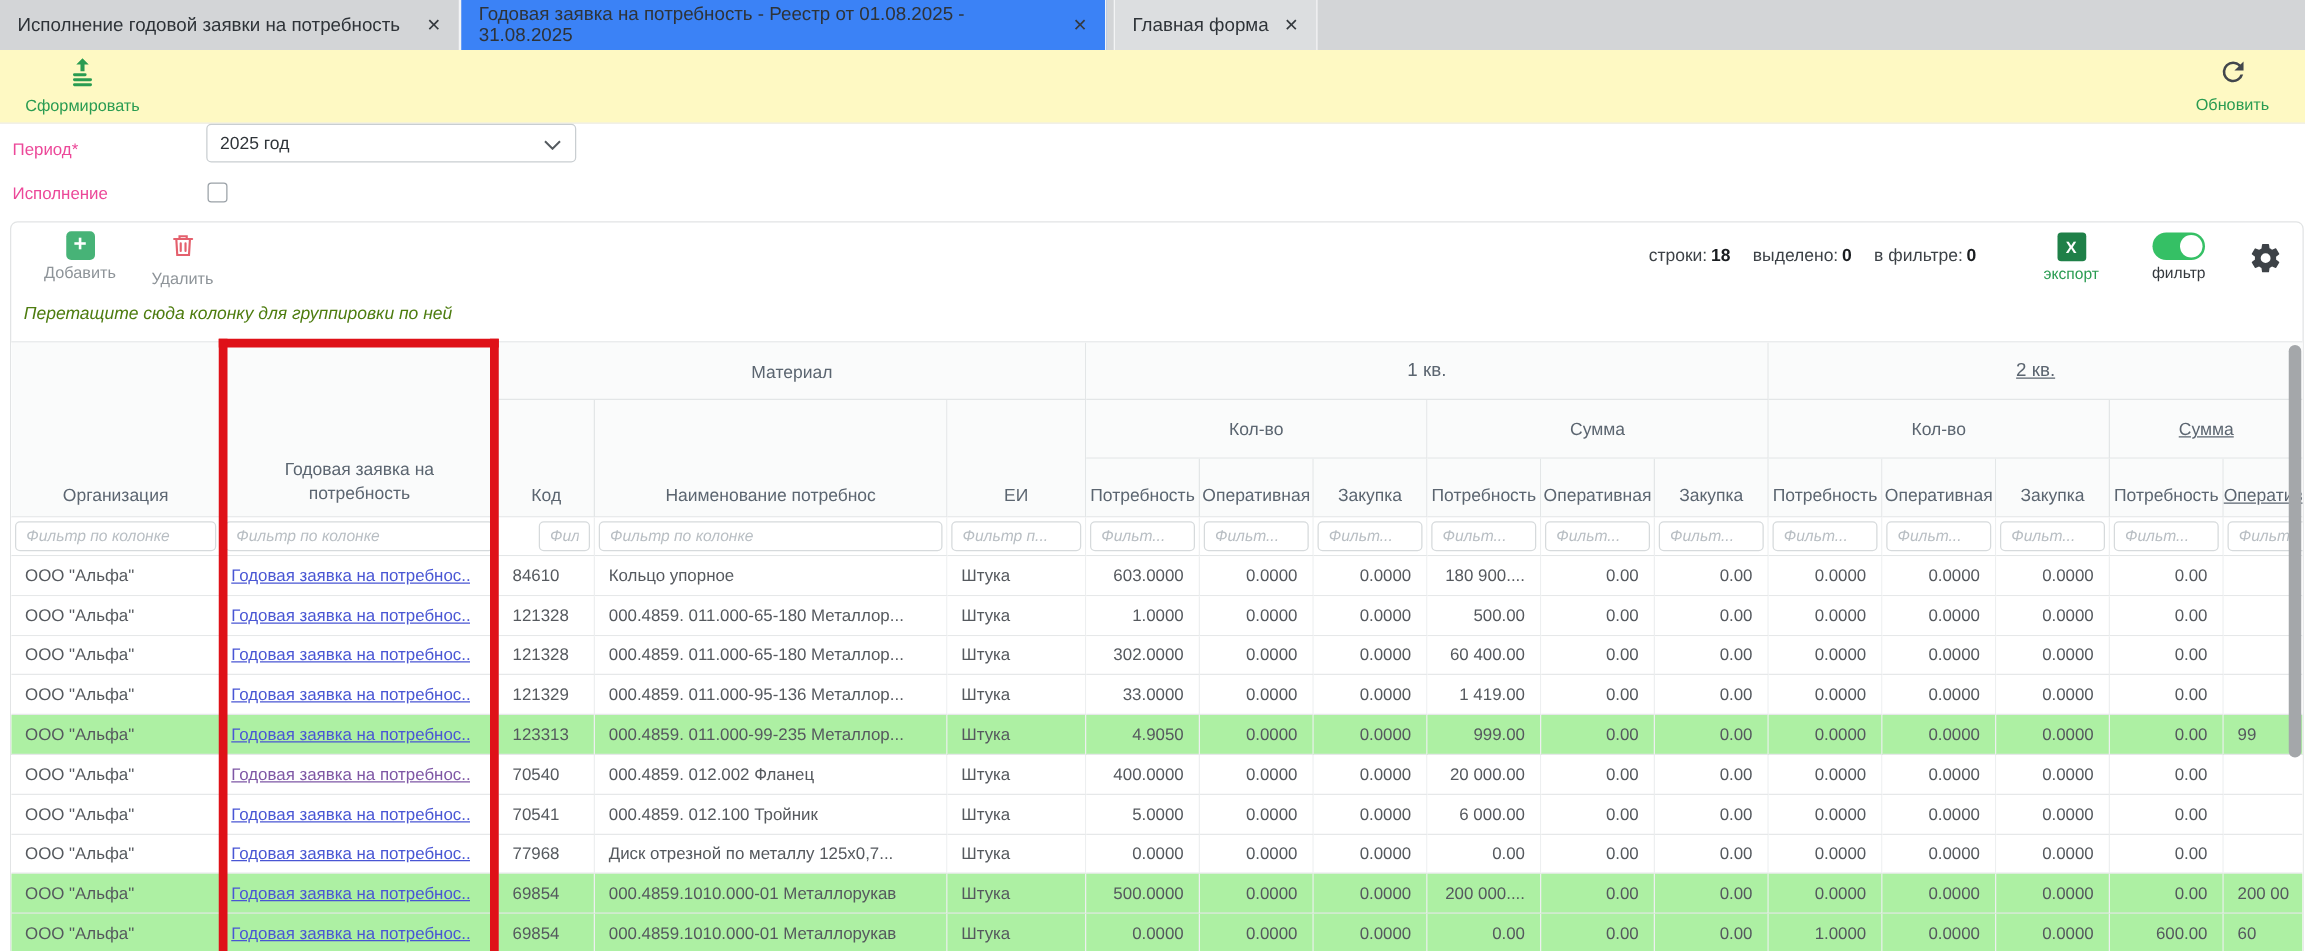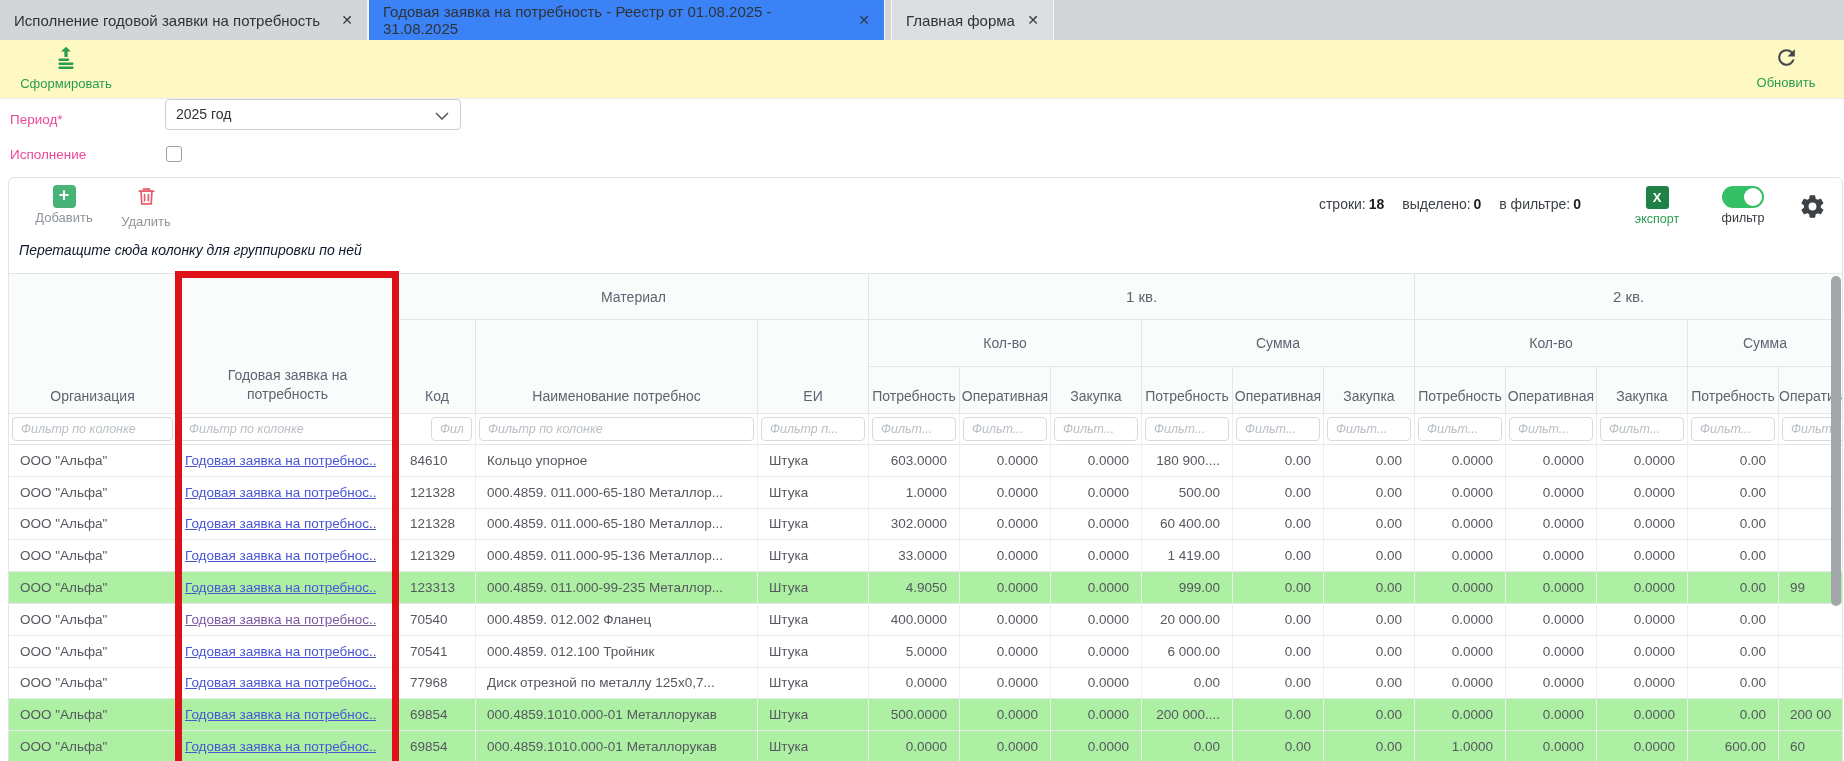--- a/index.html
+++ b/index.html
@@ -53,33 +53,33 @@
   .stack-export .lbl { color:#2a9c52; }
   .stack-filter { margin-left:32px; width:52px; }
   .stack-filter .lbl { color:#33383d; }
   .excel-icon { width:23px; height:23px; margin:0 auto; background:#1f8048; border-radius:3px;
     color:#fff; font-weight:bold; font-size:13px; line-height:23px; text-align:center; }
   .toggle { position:relative; width:42px; height:22px; margin:0 auto;
     background:#35c065; border-radius:11px; }
   .toggle .knob { position:absolute; right:2px; top:2px; width:18px; height:18px;
     background:#fff; border-radius:50%; }
   .gear { margin-left:30px; margin-top:7px; }
-  .hint { position:absolute; left:10px; top:64px; font-size:14px; font-style:italic; color:#0f172a; }
+  .hint { position:absolute; left:10px; top:64px; font-size:14px; font-style:italic; color:#4d7c0f; }
   
   .tablewrap { position:absolute; left:0; right:0; top:95px; bottom:0;
     overflow:hidden; background:#fff; border-top:1px solid #e3e6e7;
     display:grid;
     grid-template-columns:168px 222px 77px 282px 111px repeat(10,91px) minmax(0,1fr);
     grid-template-rows:46px 47px 47px 31px repeat(10,31.8px);
   }
   .hcell { display:flex; align-items:center; justify-content:center;
     background:#fafbfb; border-right:1px solid #e3e6e7; border-bottom:1px solid #e3e6e7;
     color:#5b6570; font-size:14px; white-space:nowrap; }
   .hcell.bottom { align-items:flex-end; padding-bottom:9px; }
-  .hcell .phantom { text-align:center; white-space:nowrap; }
+  .hcell .phantom { text-align:center; white-space:nowrap;text-decoration:underline; }
   .wrap2 { width:160px; text-align:center; white-space:normal; line-height:1.35; }
   .fcell { grid-row:4; display:flex; align-items:center; background:#fff;
     border-right:1px solid #edeff0; border-bottom:1px solid #e3e6e7; padding:0 3px; }
   .fcell input { width:100%; height:24px; border:1px solid #d6dadc; border-radius:4px;
     font-family:inherit; font-style:italic; font-size:12.5px; padding:0 8px; color:#3a3f44; }
   .fcell input::placeholder { color:#b8bec3; opacity:1; }
   .fcell.fixed input { width:84px; flex:0 0 84px; }
   .dcell { display:flex; align-items:center; background:#fff; font-size:13.5px; color:#55595e;
     border-right:1px solid #edeff0; border-bottom:1px solid #e6e8e9;
     white-space:nowrap; overflow:hidden; }

